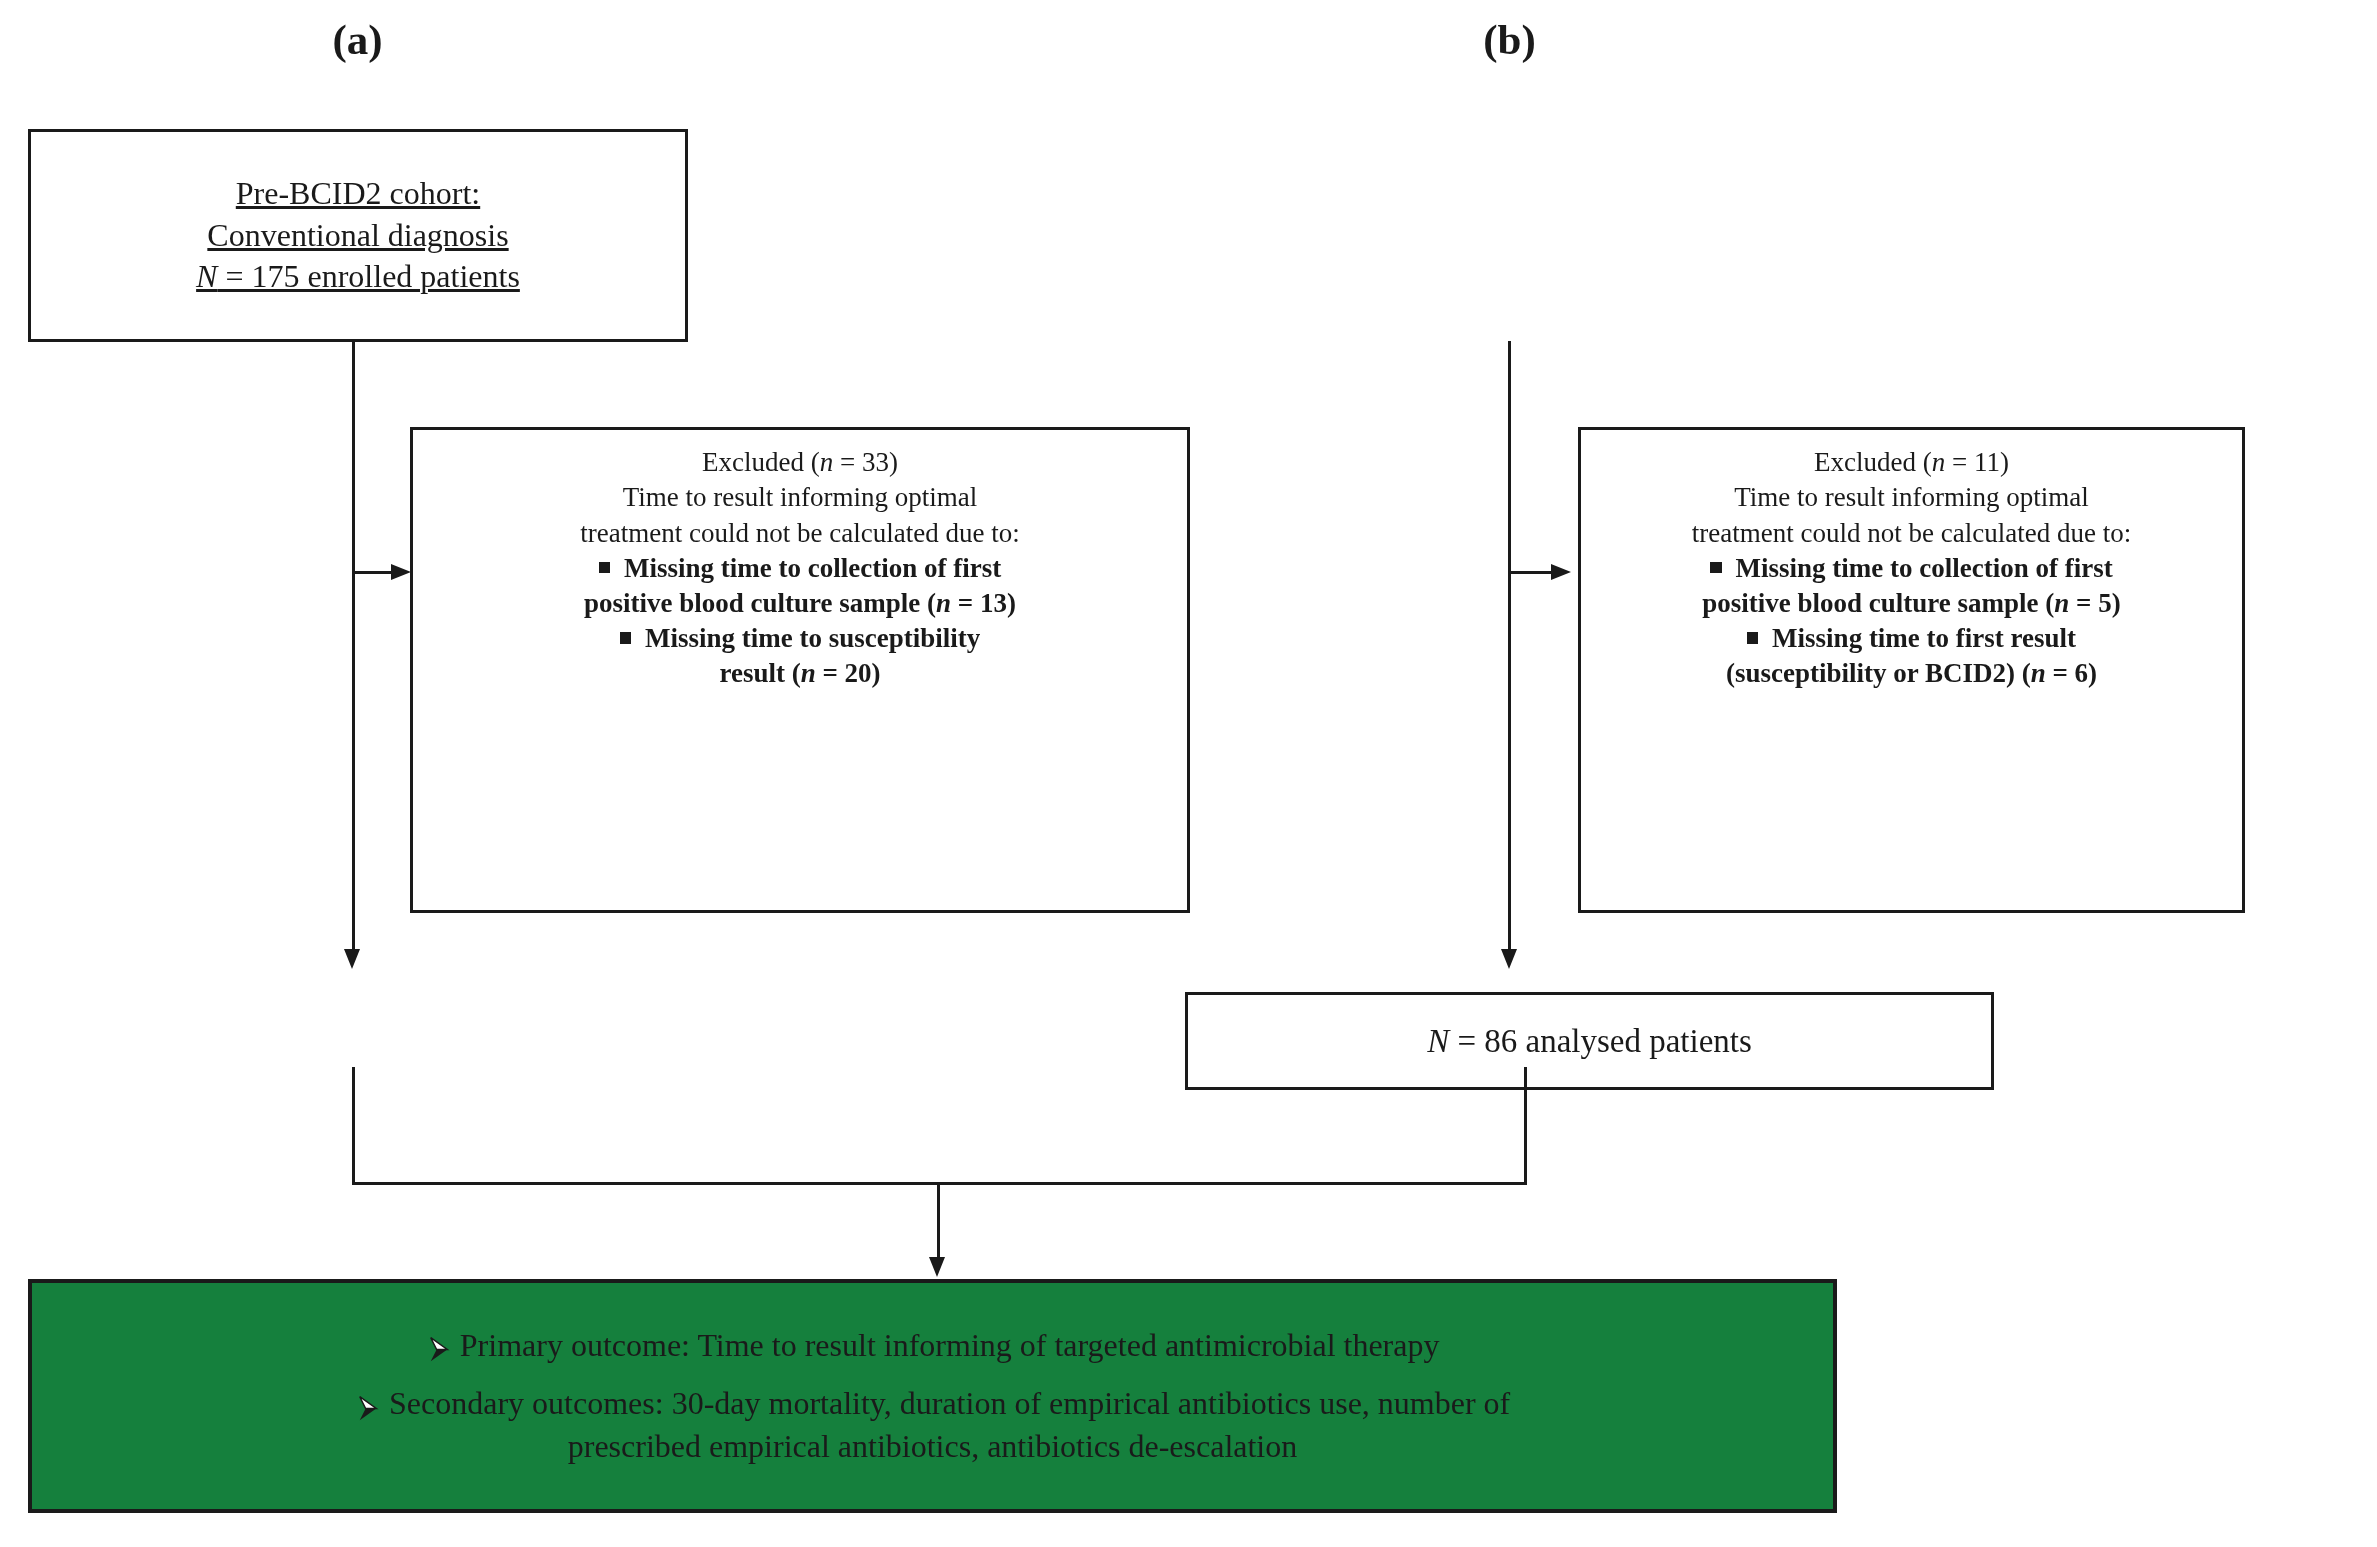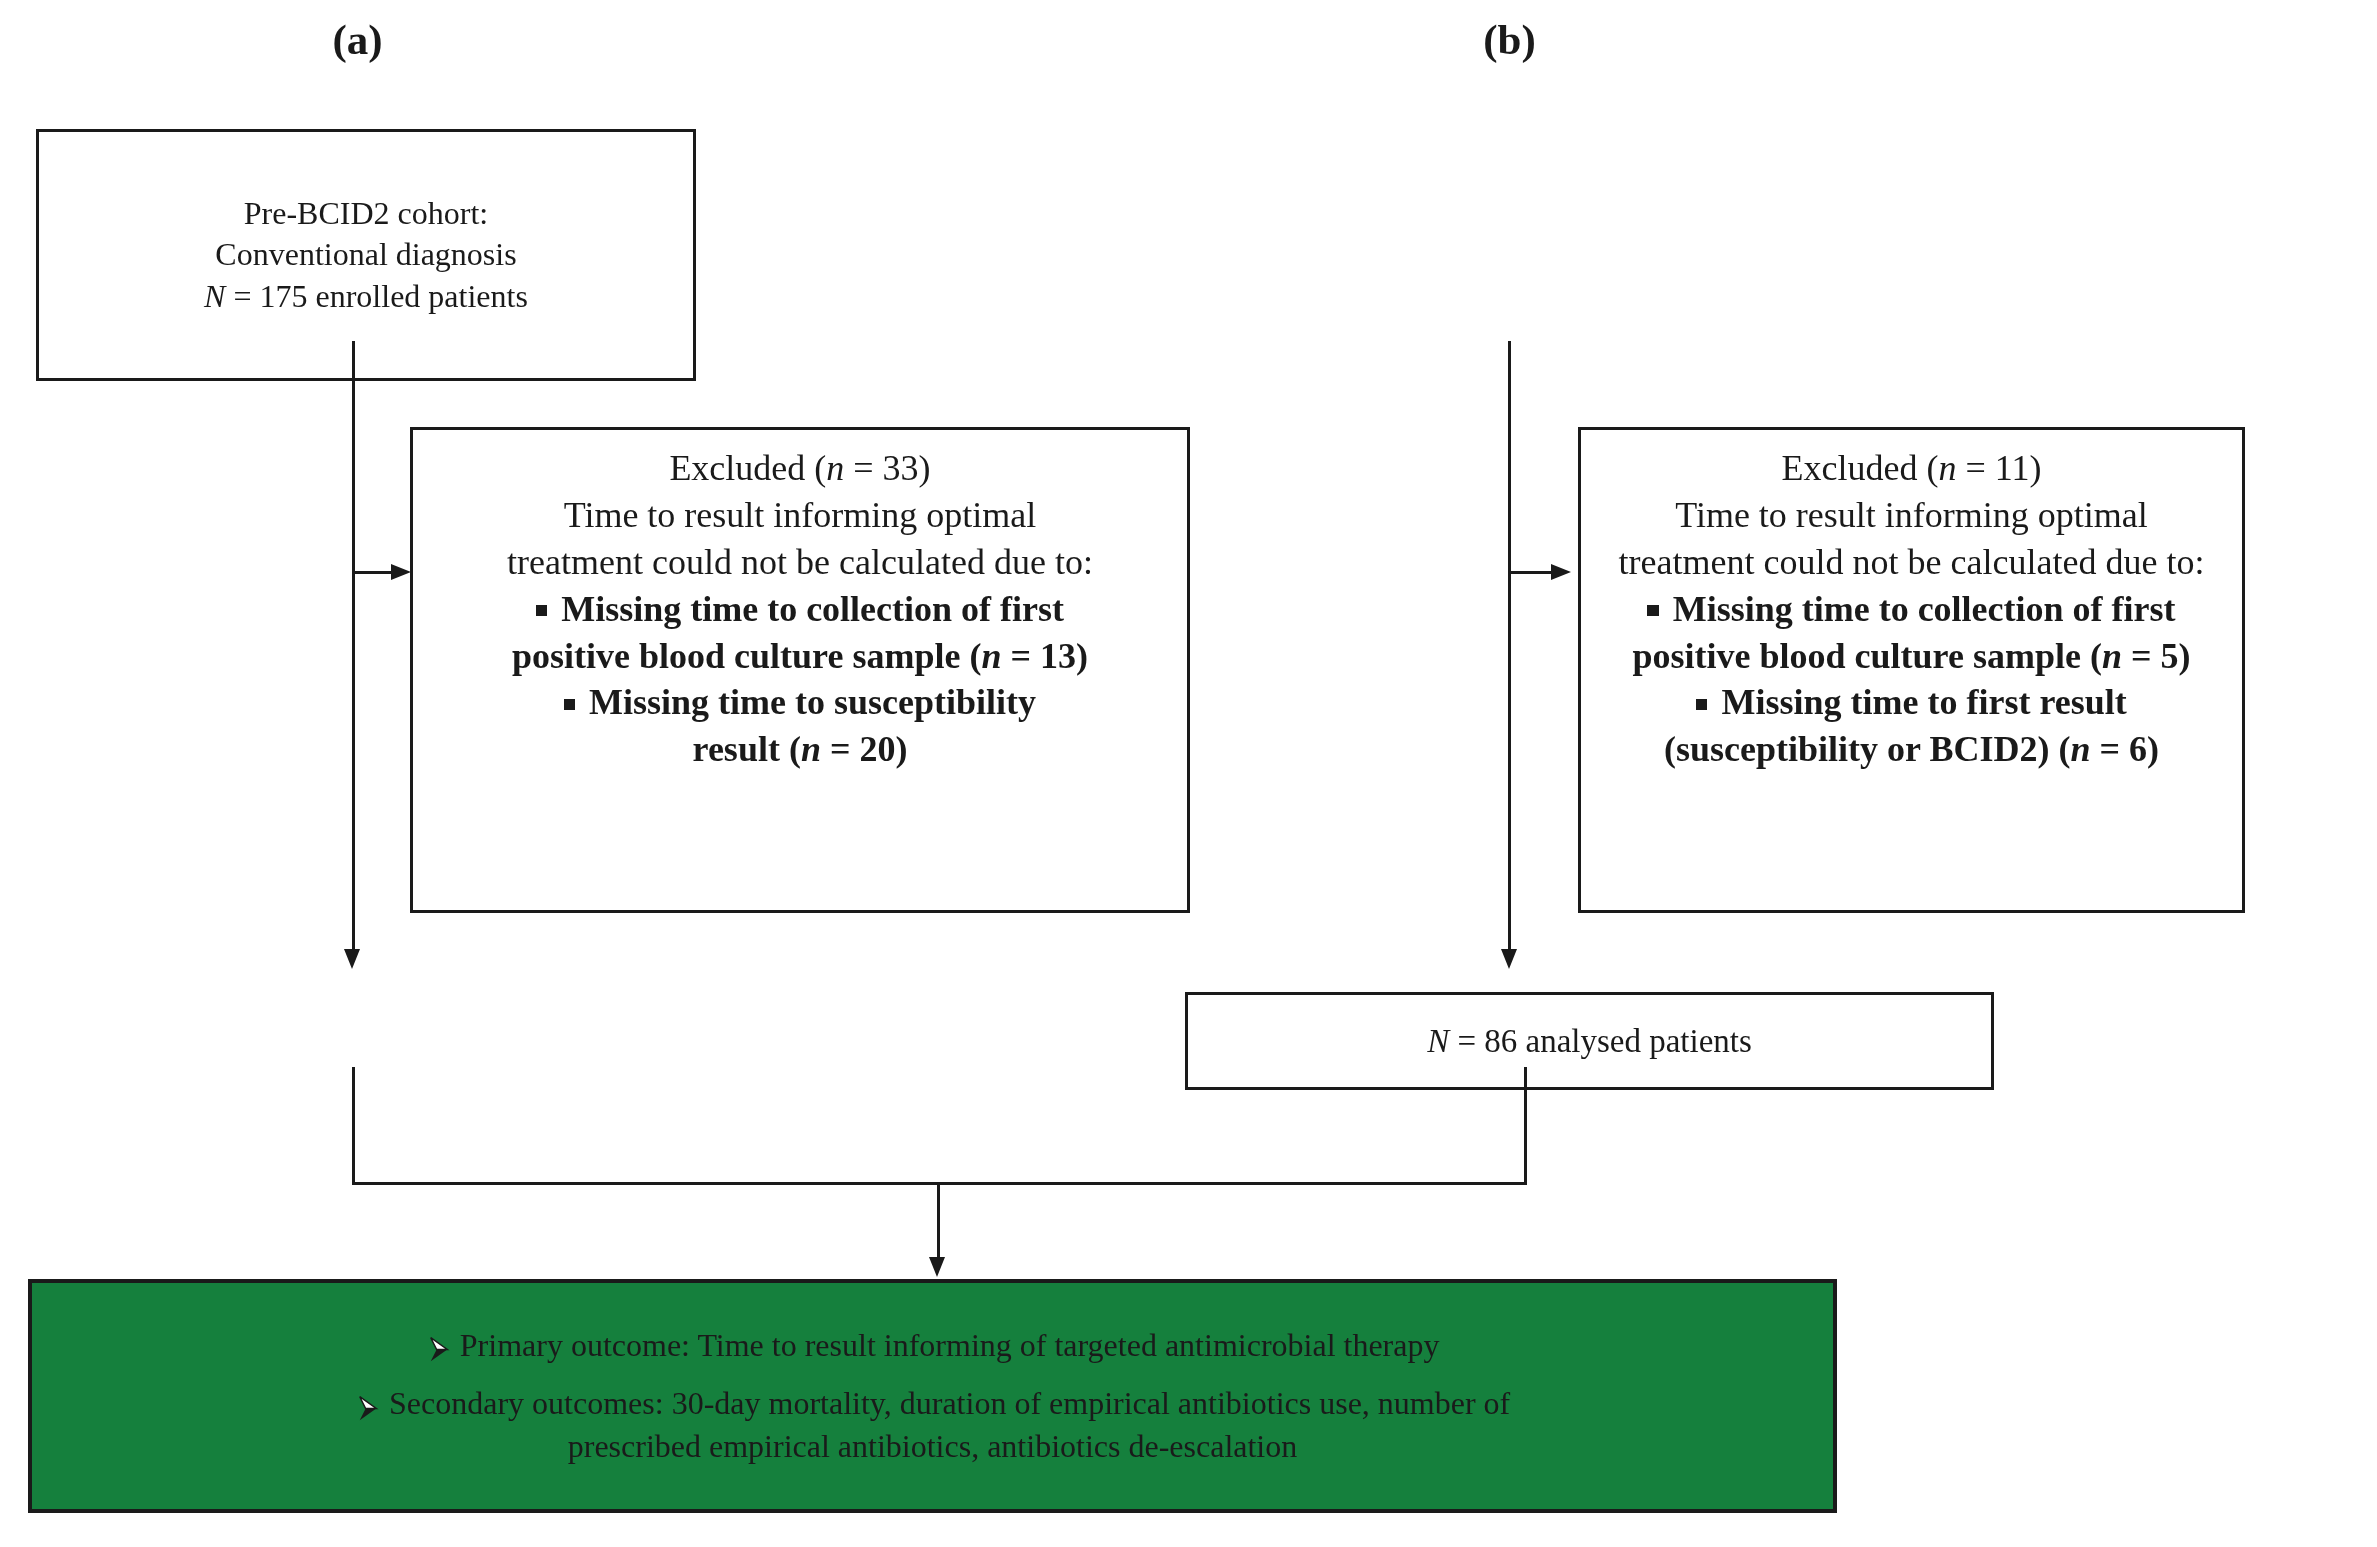--- a/index.html
+++ b/index.html
@@ -43,21 +43,21 @@
     padding:5.9px 10.6px;
   }
   .box.thin{border-width:3px;}
   .box .ln{display:block;white-space:nowrap;}
   em.it{font-style:italic;font-family:"Liberation Serif","DejaVu Serif",serif;}
 
   
   .excluded{
     justify-content:flex-start;
     padding-top:15.4px;
-    font-size:36px;
+    font-size:27px;
     line-height:1.30;
   }
   .excluded .hdr{display:block;white-space:nowrap;}
   .excluded .bullet-line{
     display:block;
     white-space:nowrap;
     font-weight:bold;
   }
   .sqbul{
     display:inline-block;
@@ -111,21 +111,21 @@
   }
 </style>
 </head>
 <body>
 
 <div id="canvas">
 
   <div class="panel-label" style="left:269px;top:17.7px;">(a)</div>
   <div class="panel-label" style="left:1421px;top:17.7px;">(b)</div>
 
-  <div class="box" style="left:36px;top:129px;width:660px;height:252px;">
+  <div class="box" style="left:28px;top:129px;width:660px;height:213px;text-decoration:underline;">
     <span class="ln">Pre-BCID2 cohort:</span>
     <span class="ln">Conventional diagnosis</span>
     <span class="ln"><em class="it">N</em><span> = 175 enrolled patients</span></span>
   </div>
 
 
   <div class="vline" style="left:352px;top:341px;height:609px;"></div>
   <div class="arrow-down" style="left:344px;top:949px;"></div>
 
   <div class="hline" style="left:352px;top:571px;width:43px;"></div>

